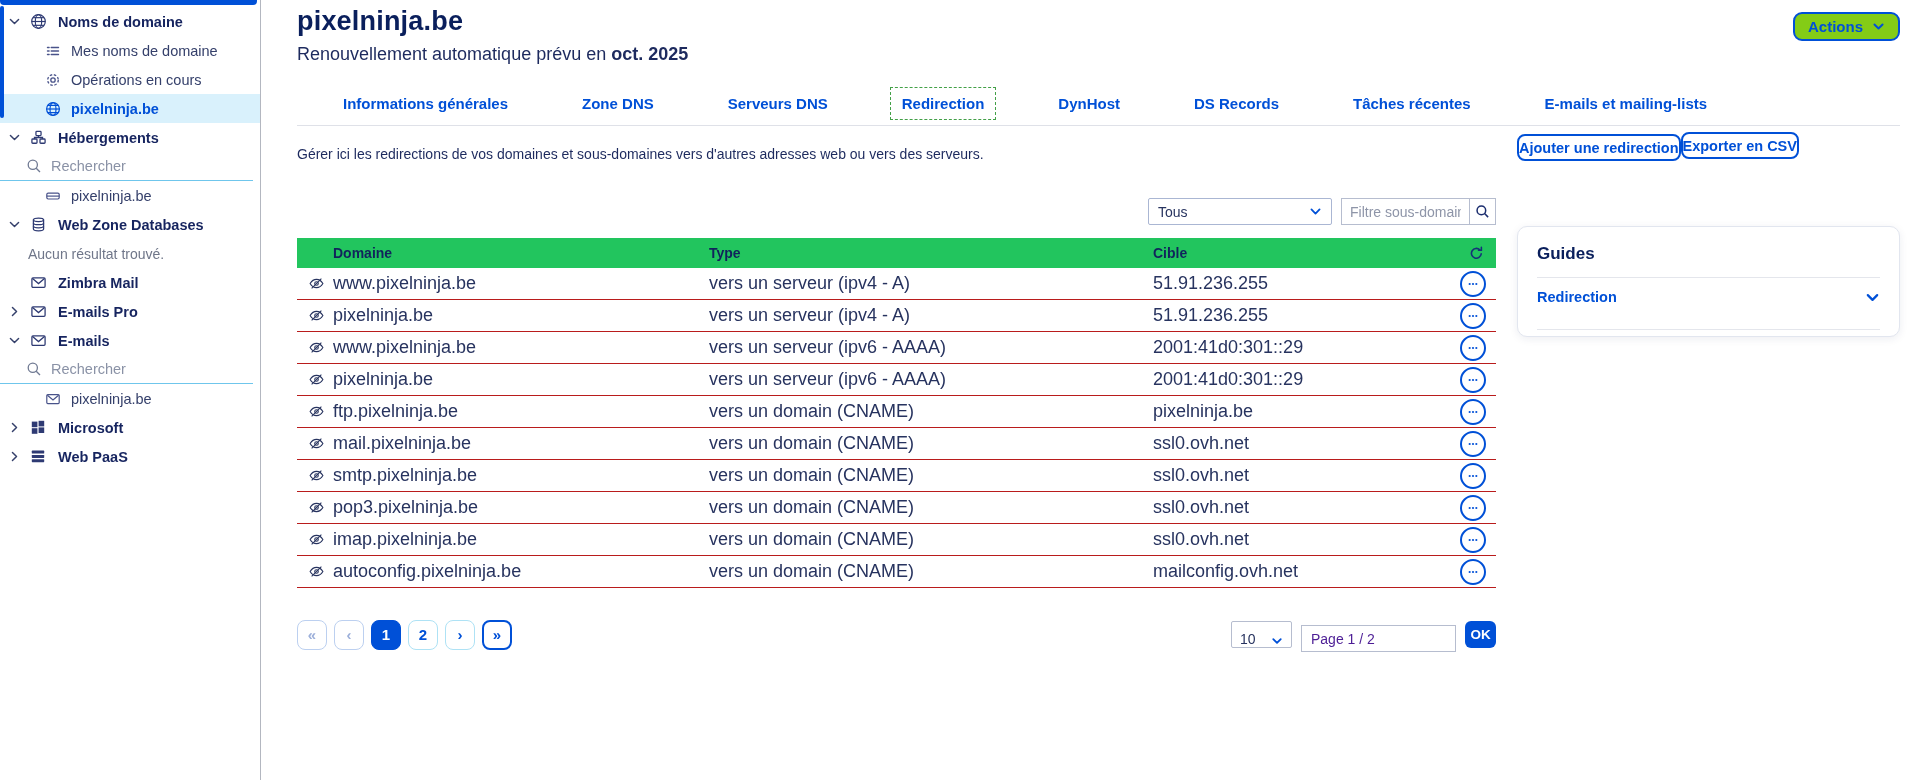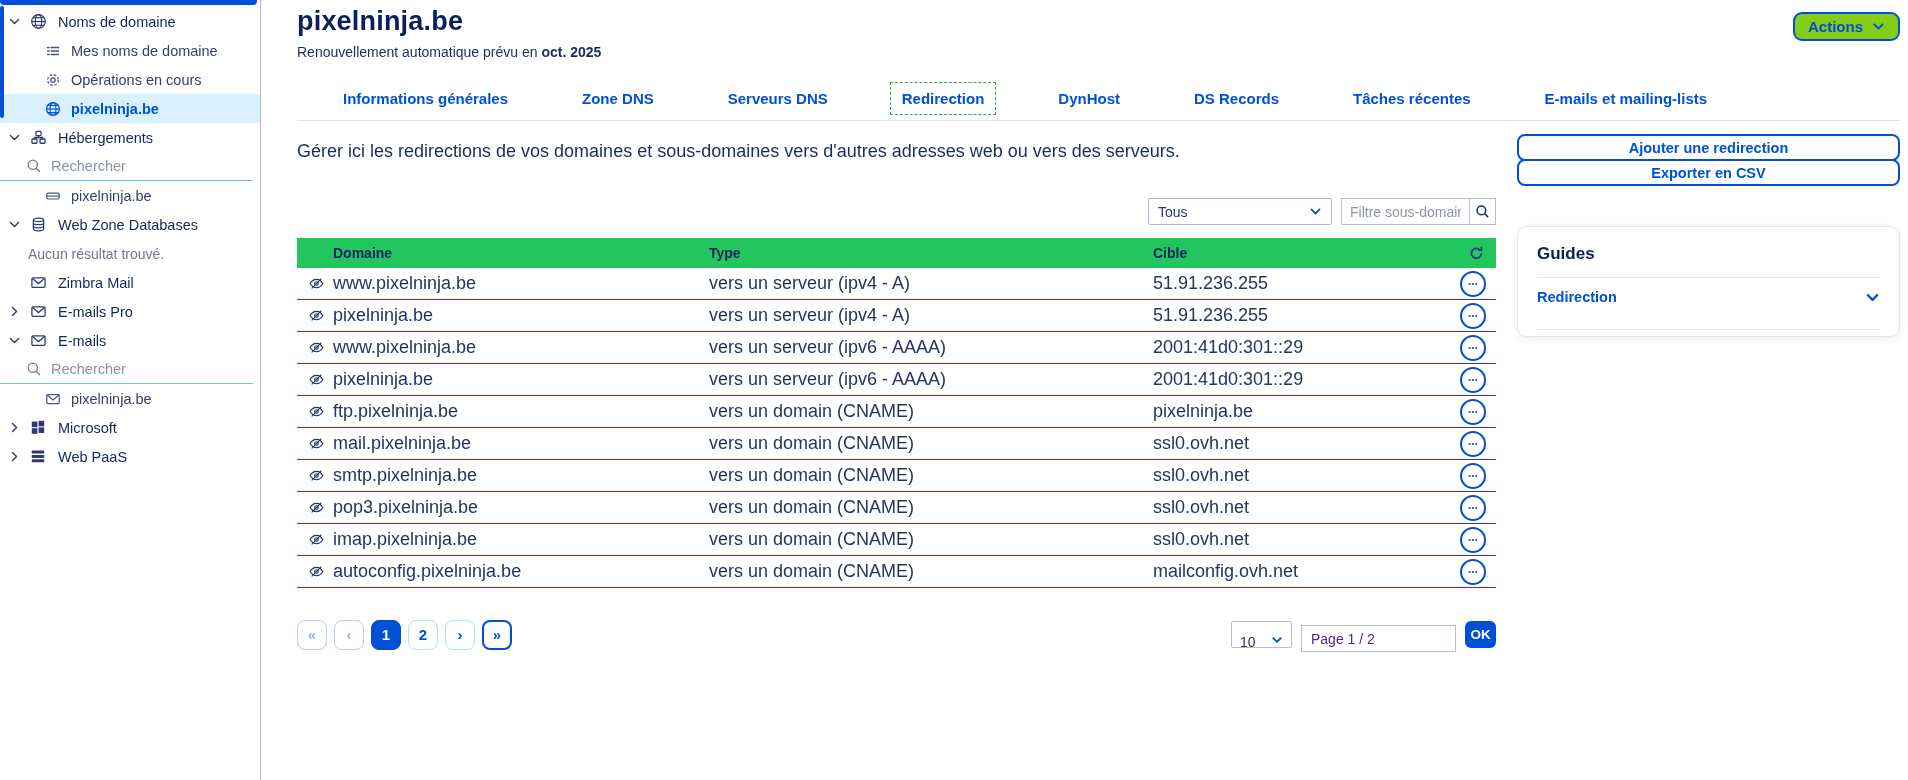--- a/index.html
+++ b/index.html
@@ -12,54 +12,54 @@
     padding-top:7px; background:#fff; }
   .sb-topbar { position:absolute; top:0; left:0; width:257px; height:5px; background:#0050d7;
     border-radius:0 0 4px 4px; }
   .sb-groupbar { position:absolute; top:6px; left:0; width:4px; height:112px; background:#0050d7;
     border-radius:2px; }
   .s-row { display:flex; align-items:center; height:29px; font-size:14.5px; color:#35406b;
     cursor:pointer; padding-left:8px; }
   .s-row .chev { width:13px; height:13px; flex:0 0 13px; color:#35406b; margin-right:9px; display:flex; }
   .s-row .chev.hidden svg { visibility:hidden; }
   .s-row .s-ico { width:17px; height:17px; flex:0 0 17px; margin-right:11px; display:flex; color:#2e3a73; }
-  .s-row.section .s-label { font-weight:400; color:#16245f; }
+  .s-row.section .s-label { font-weight:700; color:#16245f; }
   .s-row.child { padding-left:45px; }
   .s-row.child .s-ico { width:16px; height:16px; flex:0 0 16px; margin-right:10px; color:#49538a; }
   .s-row.active { background:#d9f1fc; }
   .s-row.active .s-label { color:#0050d7; font-weight:700; }
   .s-row.active .s-ico { color:#0050d7; }
   .s-row.search { padding-left:26px; margin-right:7px; border-bottom:1px solid #6fc6ec; }
   .s-row.search .s-ico { color:#707a93; margin-right:8px; }
   .s-search-input { border:none; outline:none; font-size:14.5px; color:#35406b; width:150px;
     font-family:inherit; background:transparent; }
   .s-search-input::placeholder { color:#8a92a6; }
   .s-row.empty { padding-left:28px; color:#6f7689; cursor:default; font-size:14px; }
   .ms-ico, .paas-ico { color:#2e3d96; }
   svg { display:block; }
 
   
   .main { position:relative; flex:1; padding:6px 8px 0 36px; }
   h1.page-title { font-size:27px; font-weight:700; color:#0a1f5c; letter-spacing:.2px; }
-  .renew { margin-top:7px; font-size:14px; color:#1d2a5e; }
+  .renew { margin-top:7px; font-size:18px; color:#1d2a5e; }
   .renew b { font-weight:700; }
   .actions-btn { position:absolute; top:12px; right:8px; height:29px; padding:0 13px;
     border:2px solid #0050d7; border-radius:9px; background:#84cc16; color:#0050d7;
     font-weight:700; font-size:15px; display:flex; align-items:center; gap:9px; cursor:pointer;
     font-family:inherit; }
 
   .tabs { display:flex; align-items:flex-end; gap:50px; margin-top:22px; padding-left:34px;
     border-bottom:1px solid #dfe1e8; }
   .tab { background:none; border:1px dashed transparent; font-family:inherit; font-size:15px;
     font-weight:700; color:#0050d7; padding:7px 11px; margin-bottom:5px; cursor:pointer; }
   .tab.active { border-color:#43a047; }
 
-  .desc { margin-top:20px; font-size:18px; color:#1d2a5e; }
-
-  .side-actions { position:absolute; top:134px; right:8px; width:383px; display:flex; flex-direction:column; }
+  .desc { margin-top:20px; font-size:14px; color:#1d2a5e; }
+
+  .side-actions { position:absolute; top:134px; right:8px; width:383px; display:flex; flex-direction:row; }
   .side-actions button { height:27px; border:2px solid #0050d7; border-radius:8px; background:#fff;
     color:#0050d7; font-weight:700; font-size:14.5px; cursor:pointer; font-family:inherit; }
   .side-actions button + button { margin-top:-2px; }
 
   .left-col { width:1199px; }
   .filter-row { display:flex; justify-content:flex-end; gap:9px; margin-top:36px; }
   .select-box { display:flex; align-items:center; justify-content:space-between; width:184px; height:27px;
     border:1px solid #aab6d3; border-radius:2px; padding:0 9px; font-size:14px; color:#27335f; cursor:pointer; }
   .select-box .sel-chev { color:#0050d7; }
   .filter-input-wrap { display:flex; height:27px; }
@@ -83,22 +83,22 @@
   .pagination { display:flex; justify-content:space-between; align-items:center; margin-top:29px; }
   .pg-left { display:flex; gap:7px; }
   .pg-btn { width:30px; height:30px; border-radius:8px; background:#fff; border:1px solid #bcd0f0;
     font-size:15px; font-weight:700; color:#9db0da; cursor:pointer; font-family:inherit;
     display:flex; align-items:center; justify-content:center; }
   .pg-btn.enabled { border-color:#aee2f5; color:#0050d7; }
   .pg-btn.strong { border-color:#0050d7; color:#0050d7; border-width:2px; }
   .pg-page { border-color:#aee2f5; color:#0050d7; }
   .pg-page.active { background:#0050d7; border-color:#0050d7; color:#fff; }
   .pg-right { display:flex; gap:9px; align-items:center; }
-  .pg-select { width:61px; height:27px; display:flex; align-items:flex-start; justify-content:space-between;
-    border:1px solid #b6bdcf; border-radius:2px; padding:12px 8px; font-size:14px; color:#27335f; cursor:pointer; }
+  .pg-select { width:61px; height:27px; display:flex; align-items:flex-end; justify-content:space-between;
+    border:1px solid #b6bdcf; border-radius:2px; padding:0 8px; font-size:14px; color:#27335f; cursor:pointer; }
   .pg-select .sel-chev { color:#0050d7; }
   .pg-input { width:155px; height:27px; border:1px solid #b6bdcf; padding:0 9px; font-size:14px;
     color:#4c1d95; font-family:inherit; outline:none;margin-top:8px; }
   .pg-ok { width:31px; height:27px; background:#0050d7; color:#fff; border:none; border-radius:6px;
     font-weight:700; font-size:13.5px; cursor:pointer; font-family:inherit; }
 
   .guides { position:absolute; top:226px; right:8px; width:383px; background:#fff;
     border:1px solid #e2e6ef; border-radius:10px; box-shadow:0 2px 8px rgba(20,40,90,.08);
     padding:17px 19px 6px 19px; }
   .guides h2 { font-size:17px; font-weight:700; color:#0a1f5c; }

